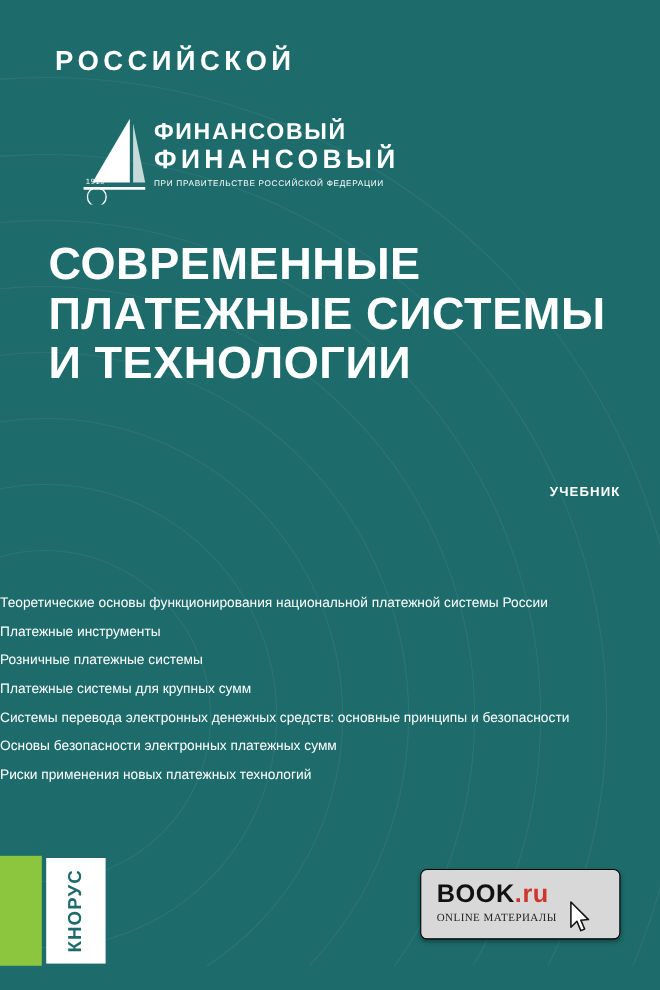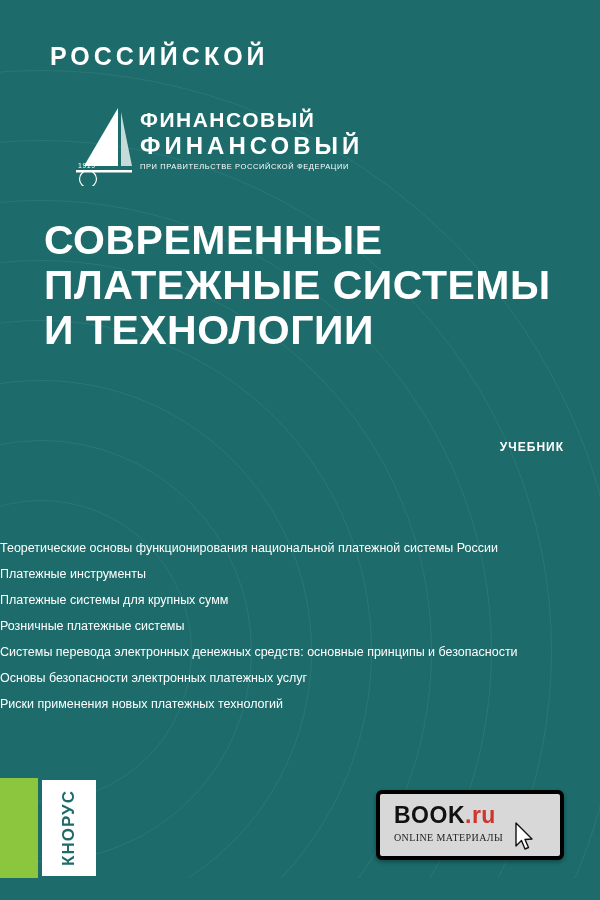--- a/index.html
+++ b/index.html
@@ -150,21 +150,21 @@
   }
 
   
   .badge {
     position: absolute;
     right: 36px;
     top: 790px;
     width: 180px;
     height: 62px;
     background: #d8d8d8;
-    border: 4px solid #000000;
+    border: 1px solid #000000;
     border-radius: 6px;
     box-shadow: 0 2px 4px rgba(0,0,0,0.35);
     margin-left: 24px;
   }
   .badge .b1 {
     position: absolute;
     left: 14px;
     top: 8px;
     font-size: 23px;
     font-weight: bold;
@@ -240,24 +240,24 @@
     </div>
   </div>
 
   <div class="title">СОВРЕМЕННЫЕ ПЛАТЕЖНЫЕ СИСТЕМЫ И ТЕХНОЛОГИИ</div>
 
   <div class="kind">УЧЕБНИК</div>
 
   <div class="toc">
     <div class="toc-line">Теоретические основы функционирования национальной платежной системы России</div>
     <div class="toc-line">Платежные инструменты</div>
+    <div class="toc-line">Розничные платежные системы</div>
     <div class="toc-line">Платежные системы для крупных сумм</div>
-    <div class="toc-line">Розничные платежные системы</div>
     <div class="toc-line">Системы перевода электронных денежных средств: основные принципы и безопасности</div>
-    <div class="toc-line">Основы безопасности электронных платежных услуг</div>
+    <div class="toc-line">Основы безопасности электронных платежных сумм</div>
     <div class="toc-line">Риски применения новых платежных технологий</div>
   </div>
 
   <div class="strip"></div>
 
   <div class="publisher">
     <span>КНОРУС</span>
   </div>
 
   <div class="badge">

